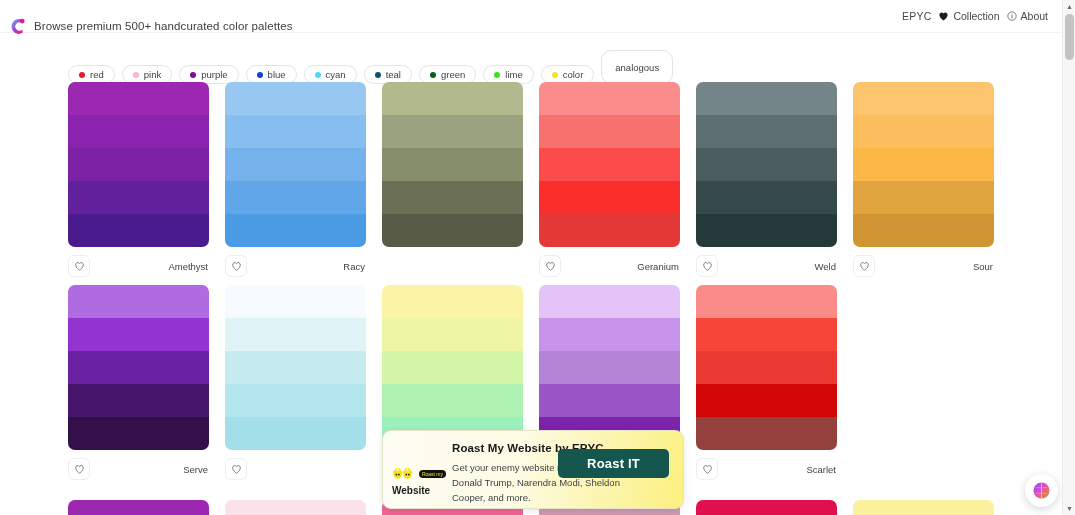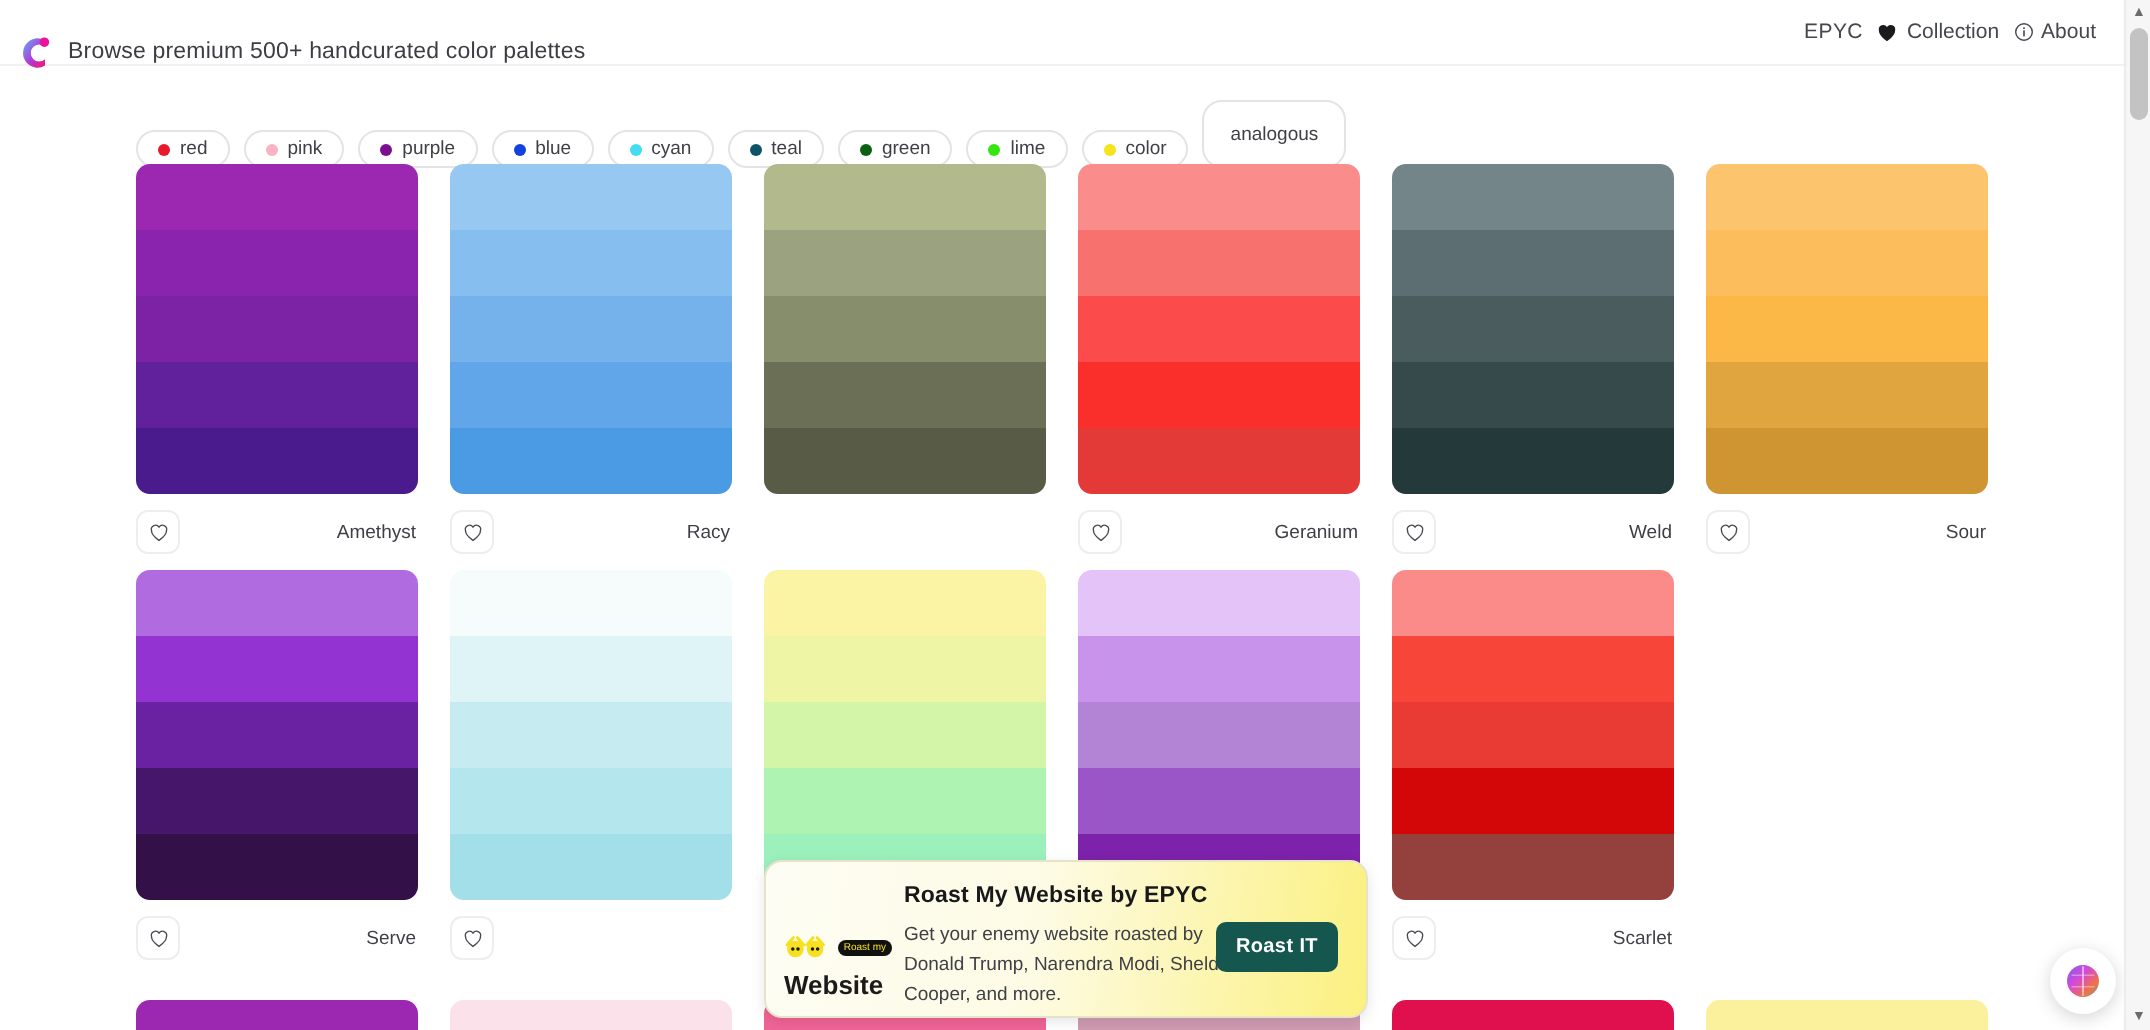--- a/index.html
+++ b/index.html
@@ -75,28 +75,28 @@
   
   .promo {
     position: absolute; left: 382px; top: 430px; width: 302px; height: 79px;
     border-radius: 9px; border: 1px solid #e7e3c9;
     background: linear-gradient(100deg,#fdfdf4 0%, #fdfbe4 45%, #fbf07f 100%);
     box-shadow: 0 2px 7px rgba(0,0,0,.10);
     display: flex; align-items: flex-start; padding: 11px 12px 0 9px; overflow: hidden;
   }
   .promo-logo { width: 54px; flex: 0 0 auto; padding-top: 24px; }
   .promo-logo-row { display: flex; align-items: center; gap: 2px; }
-  .promo-logo-txt { font-size: 13px; font-weight: bold; color: #1b1b1b; line-height: 1; margin-top: 5px; }
+  .promo-logo-txt { font-size: 10px; font-weight: bold; color: #1b1b1b; line-height: 1; margin-top: 5px; }
   .promo-body { flex: 1 1 auto; padding-left: 6px; }
   .promo-title { font-size: 11.5px; font-weight: bold; color: #18181b; letter-spacing: .1px; }
   .promo-desc { margin-top: 6px; font-size: 9.5px; line-height: 15px; color: #3f3f46; max-width: 178px; }
   .promo-cta {
-    position: absolute; right: 14px; top: 30px;
-    background: #15574f; color: #fff; font-size: 10px; font-weight: bold;
-    border: none; border-radius: 5px; padding: 7px 10px; letter-spacing: .2px;
+    position: absolute; right: 14px; top: 18px;
+    background: #15574f; color: #fff; font-size: 13px; font-weight: bold;
+    border: none; border-radius: 5px; padding: 7px 29px; letter-spacing: .2px;
   }
 
   
   .fab {
     position: absolute; right: 17px; bottom: 8px;
     width: 33px; height: 33px; border-radius: 50%;
     background: #fff; box-shadow: 0 2px 9px rgba(0,0,0,.17);
     display: flex; align-items: center; justify-content: center;
   }
 

